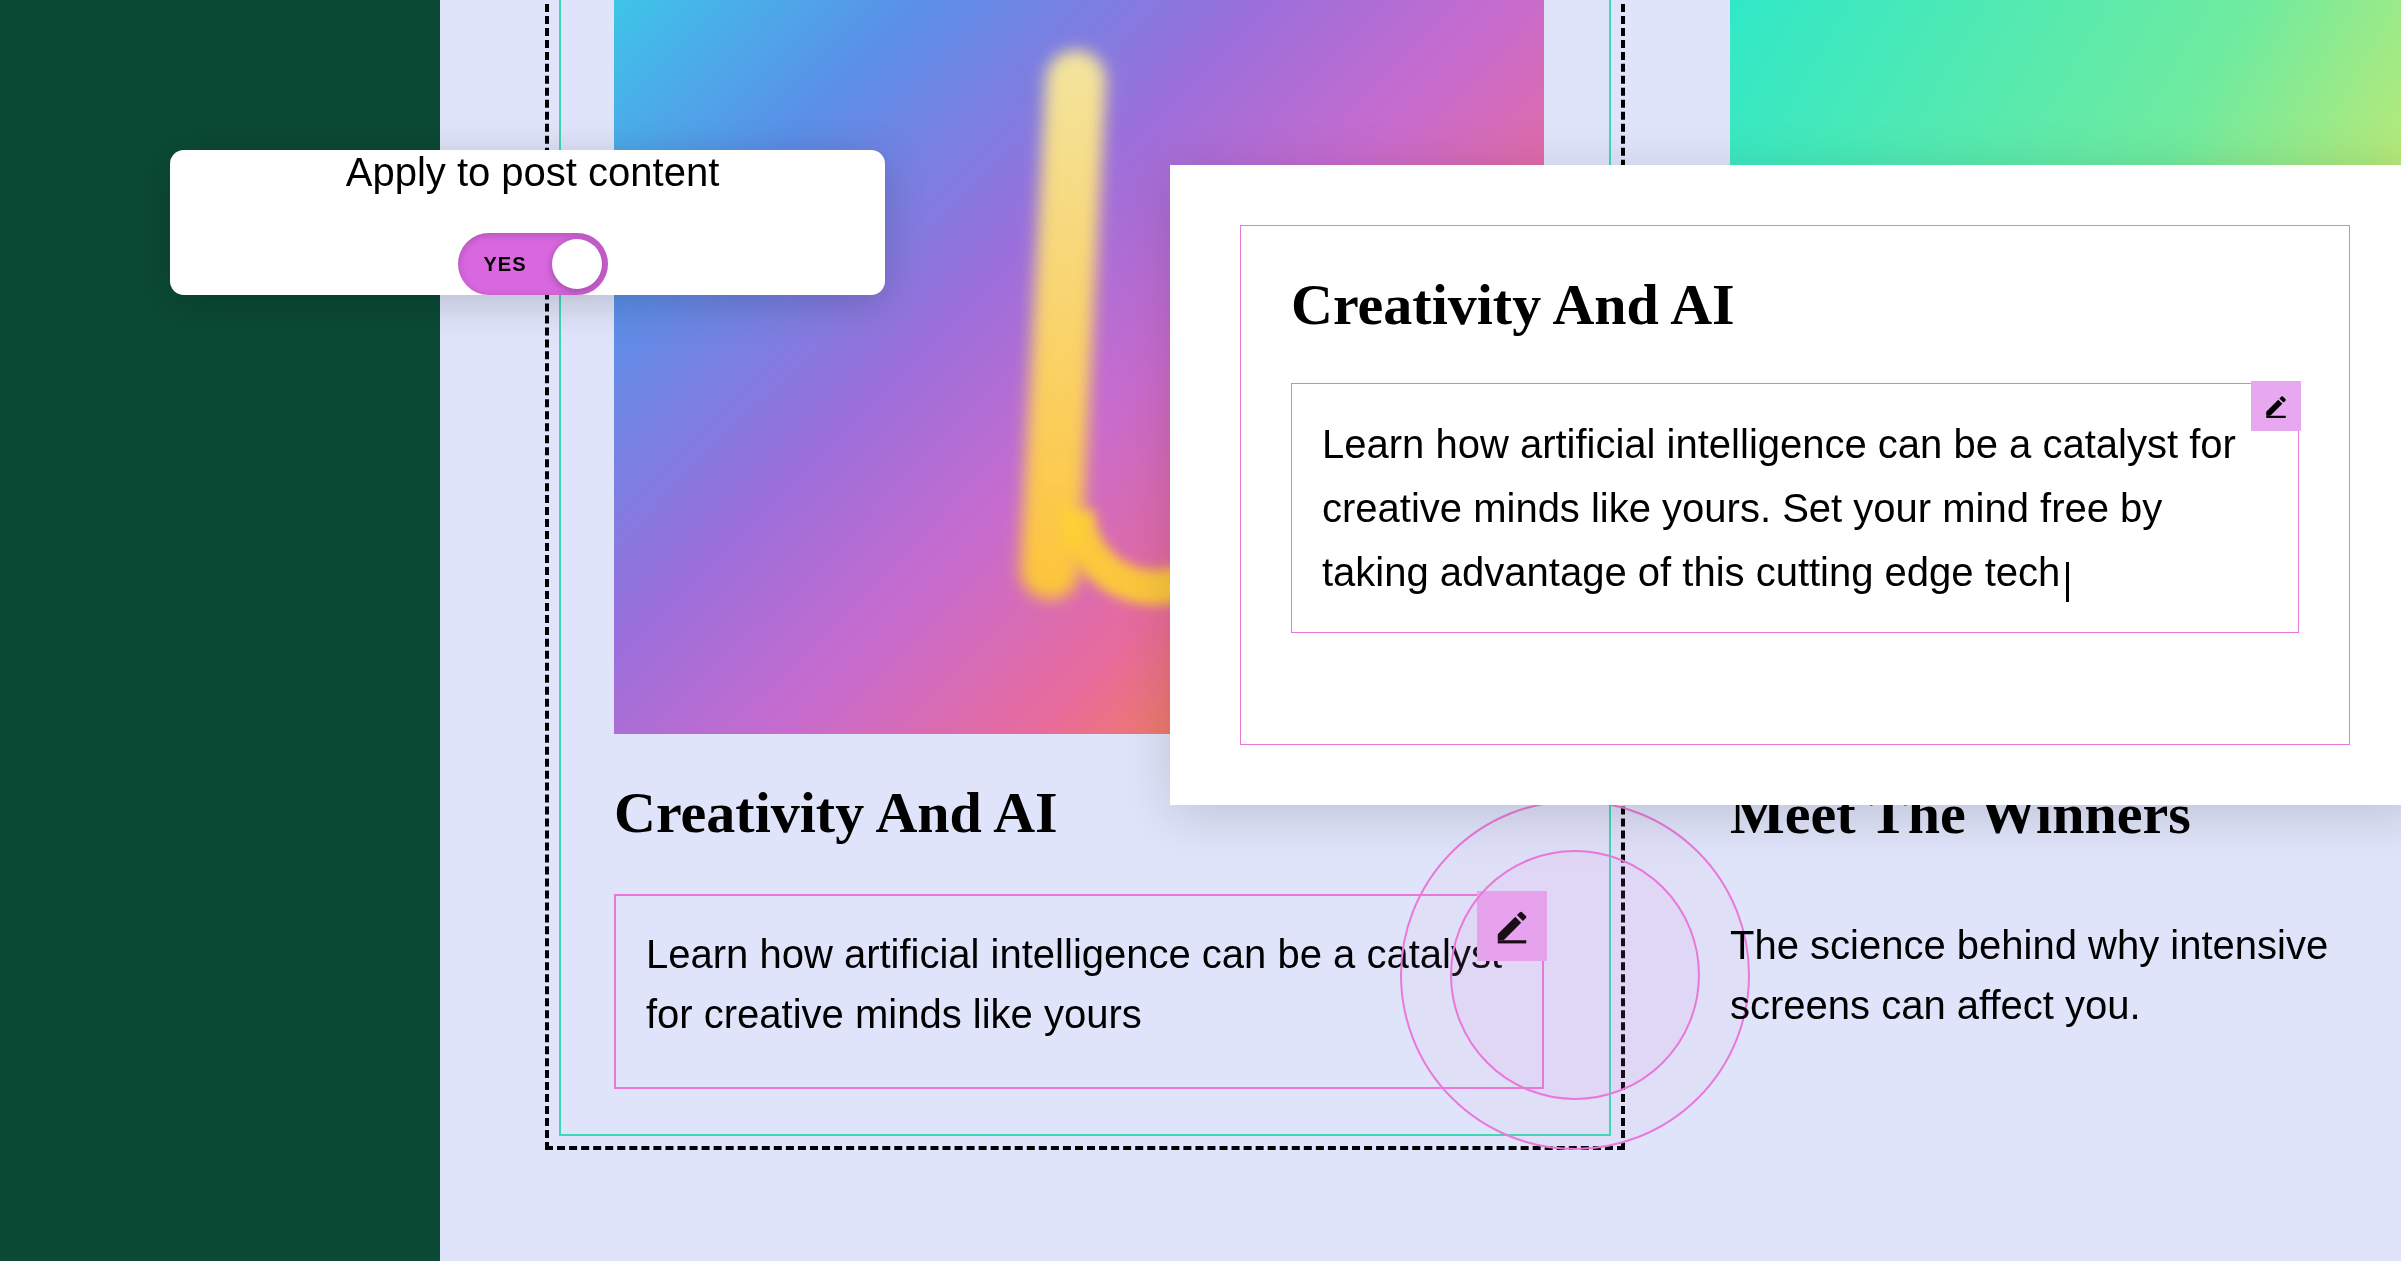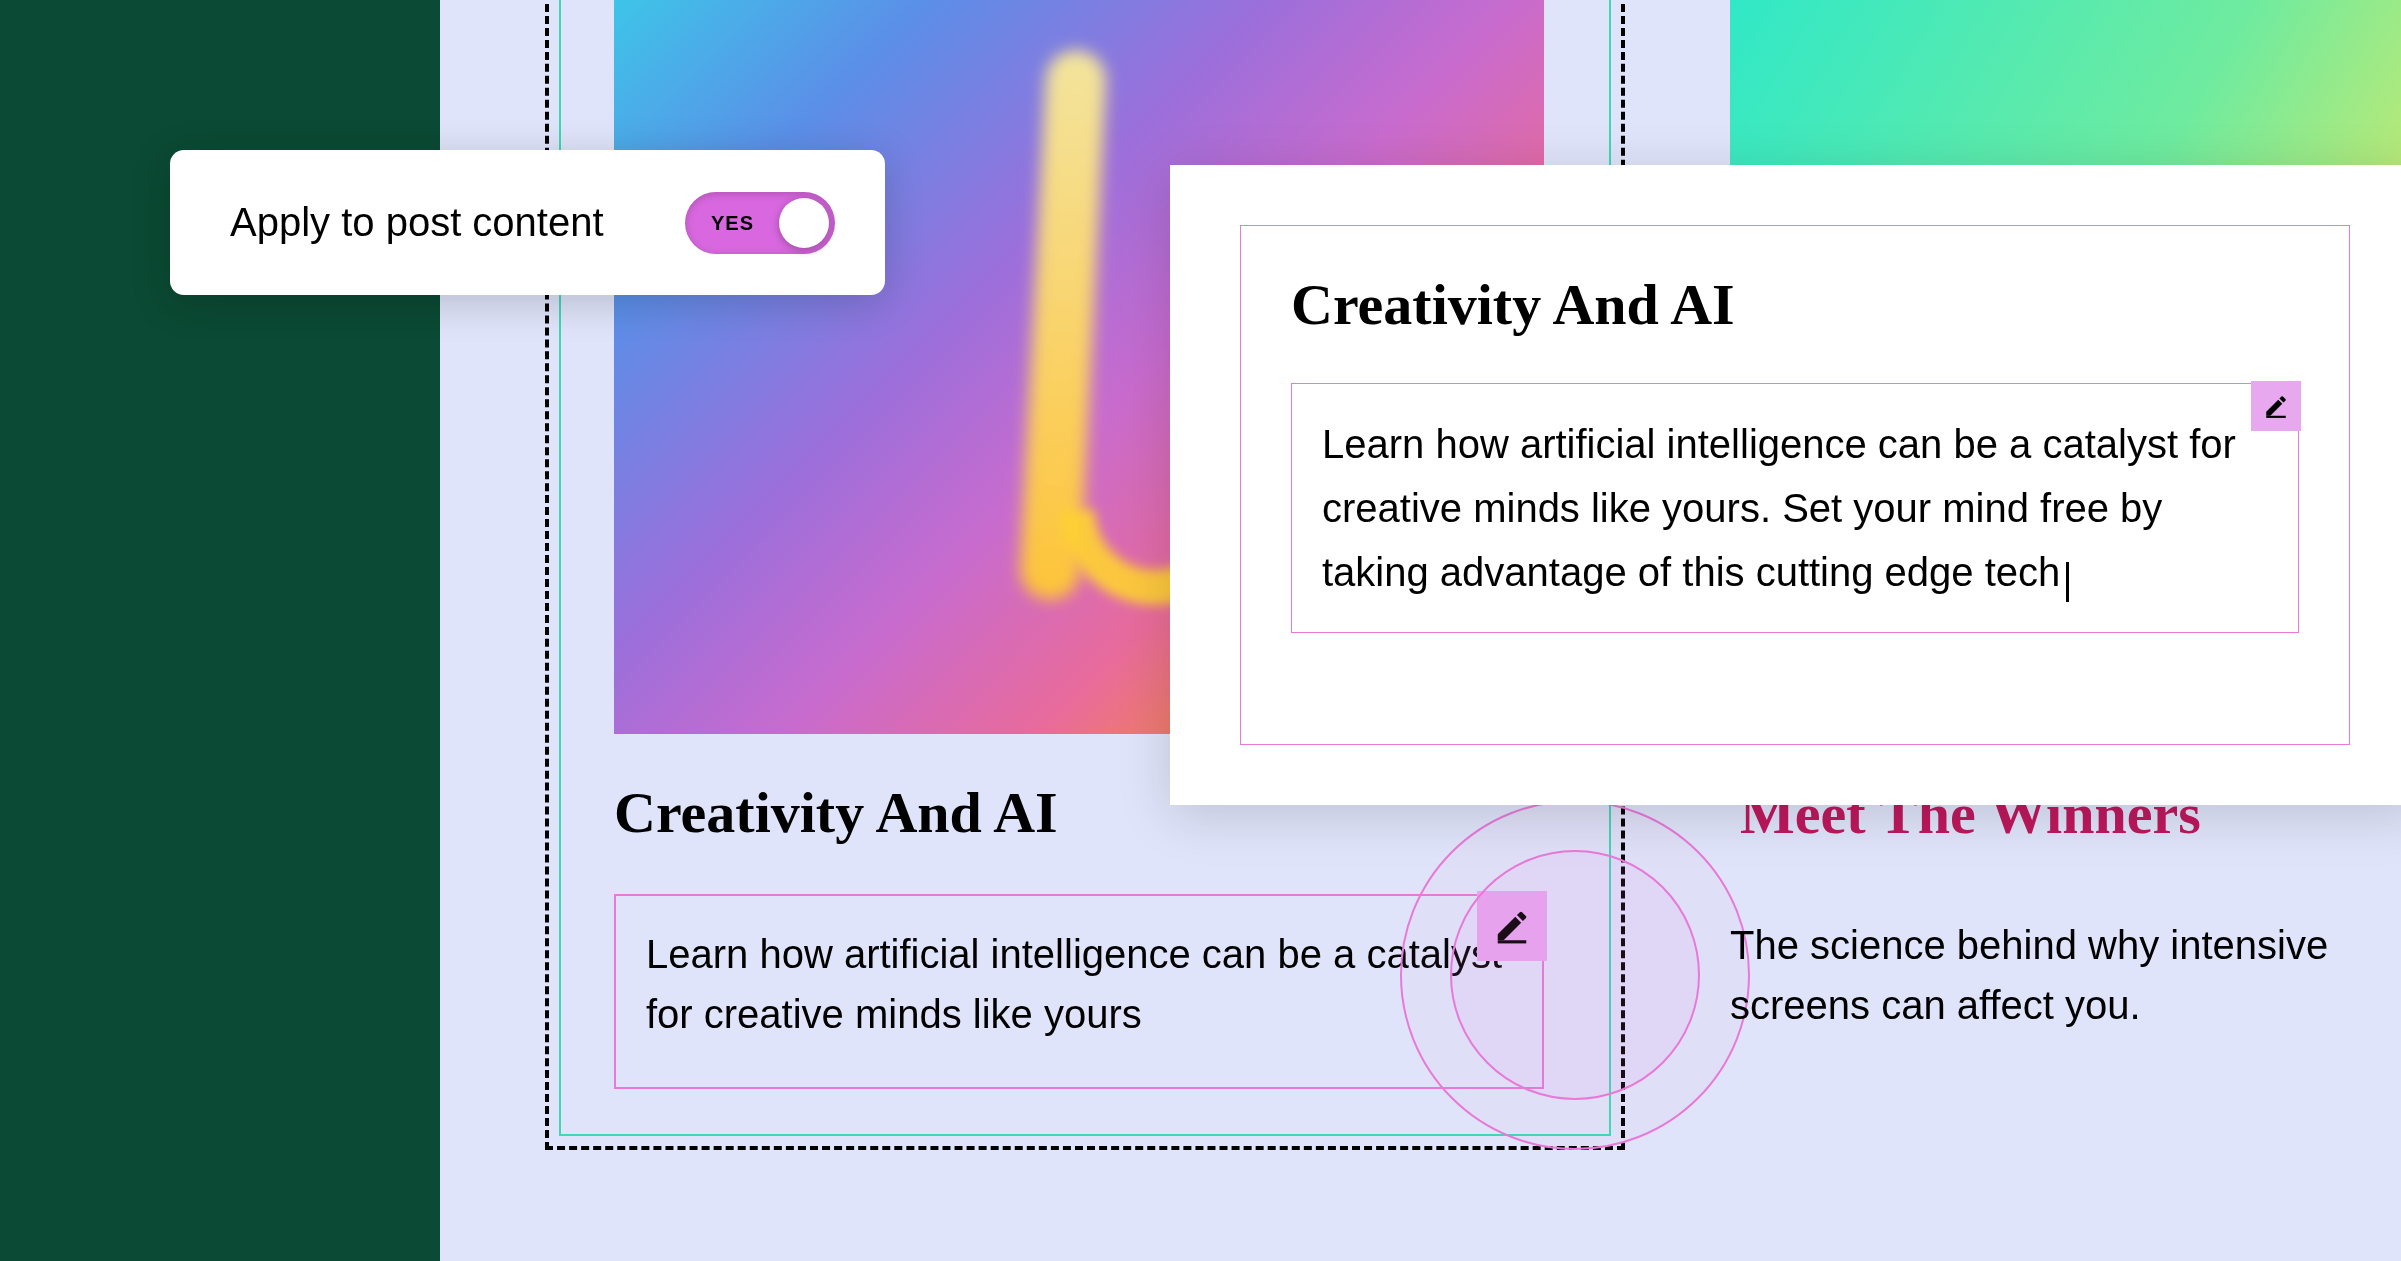--- a/index.html
+++ b/index.html
@@ -186,25 +186,25 @@
 
     .card-right-image {
       width: 900px;
       height: 770px;
       background: linear-gradient(120deg, #2FE8C8 0%, #6FEB9F 40%, #E8E85F 70%, #E8C85F 100%);
     }
 
     .card-right-title {
       position: absolute;
       top: 800px;
-      left: 10px;
+      left: 0;
       font-family: Georgia, 'Times New Roman', serif;
       font-size: 58px;
       font-weight: 700;
-      color: #be185d;
+      color: #000000;
     }
 
     .card-right-desc {
       position: absolute;
       top: 935px;
       left: 0;
       font-size: 40px;
       line-height: 1.5;
       color: #000;
       width: 700px;
@@ -285,20 +285,21 @@
       width: 715px;
       height: 145px;
       background: #fff;
       border-radius: 14px;
       box-shadow: 0 8px 40px rgba(0,0,0,0.18);
       display: flex;
       align-items: center;
       justify-content: space-between;
       padding: 0 50px 0 60px;
       z-index: 100;
+      flex-direction: column;
     }
 
     .toggle-label {
       font-size: 40px;
       color: #000;
       font-weight: 400;
     }
 
     .toggle-switch {
       position: relative;

